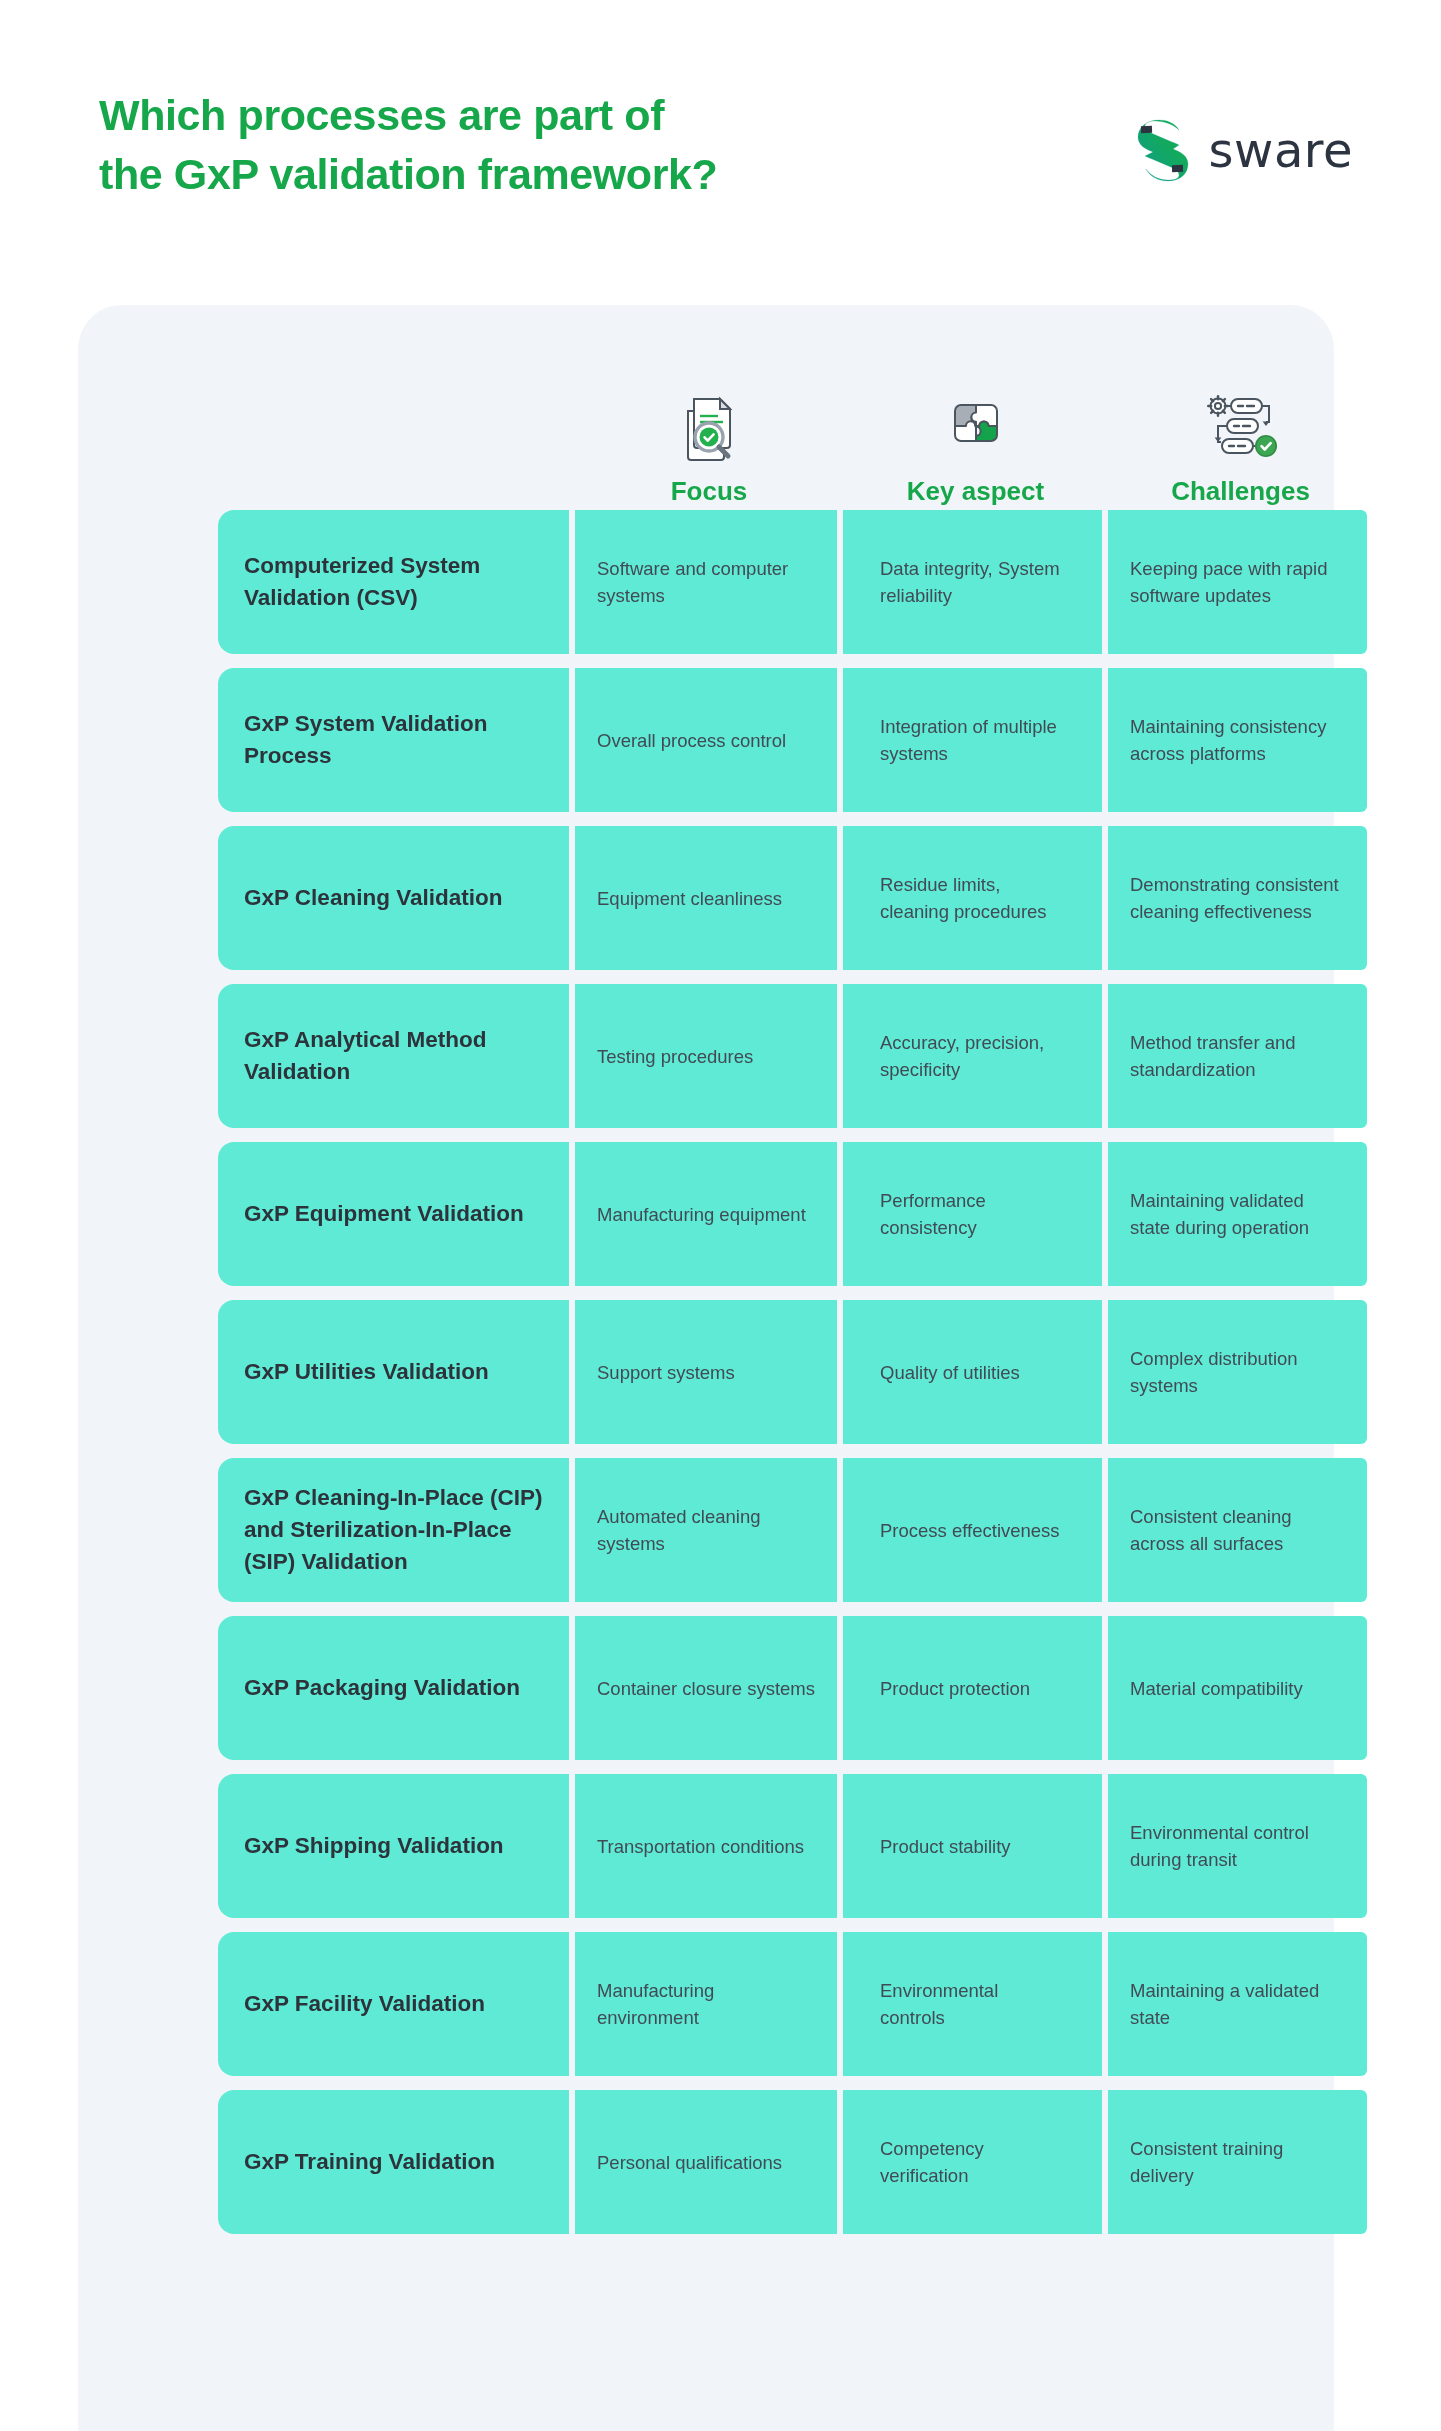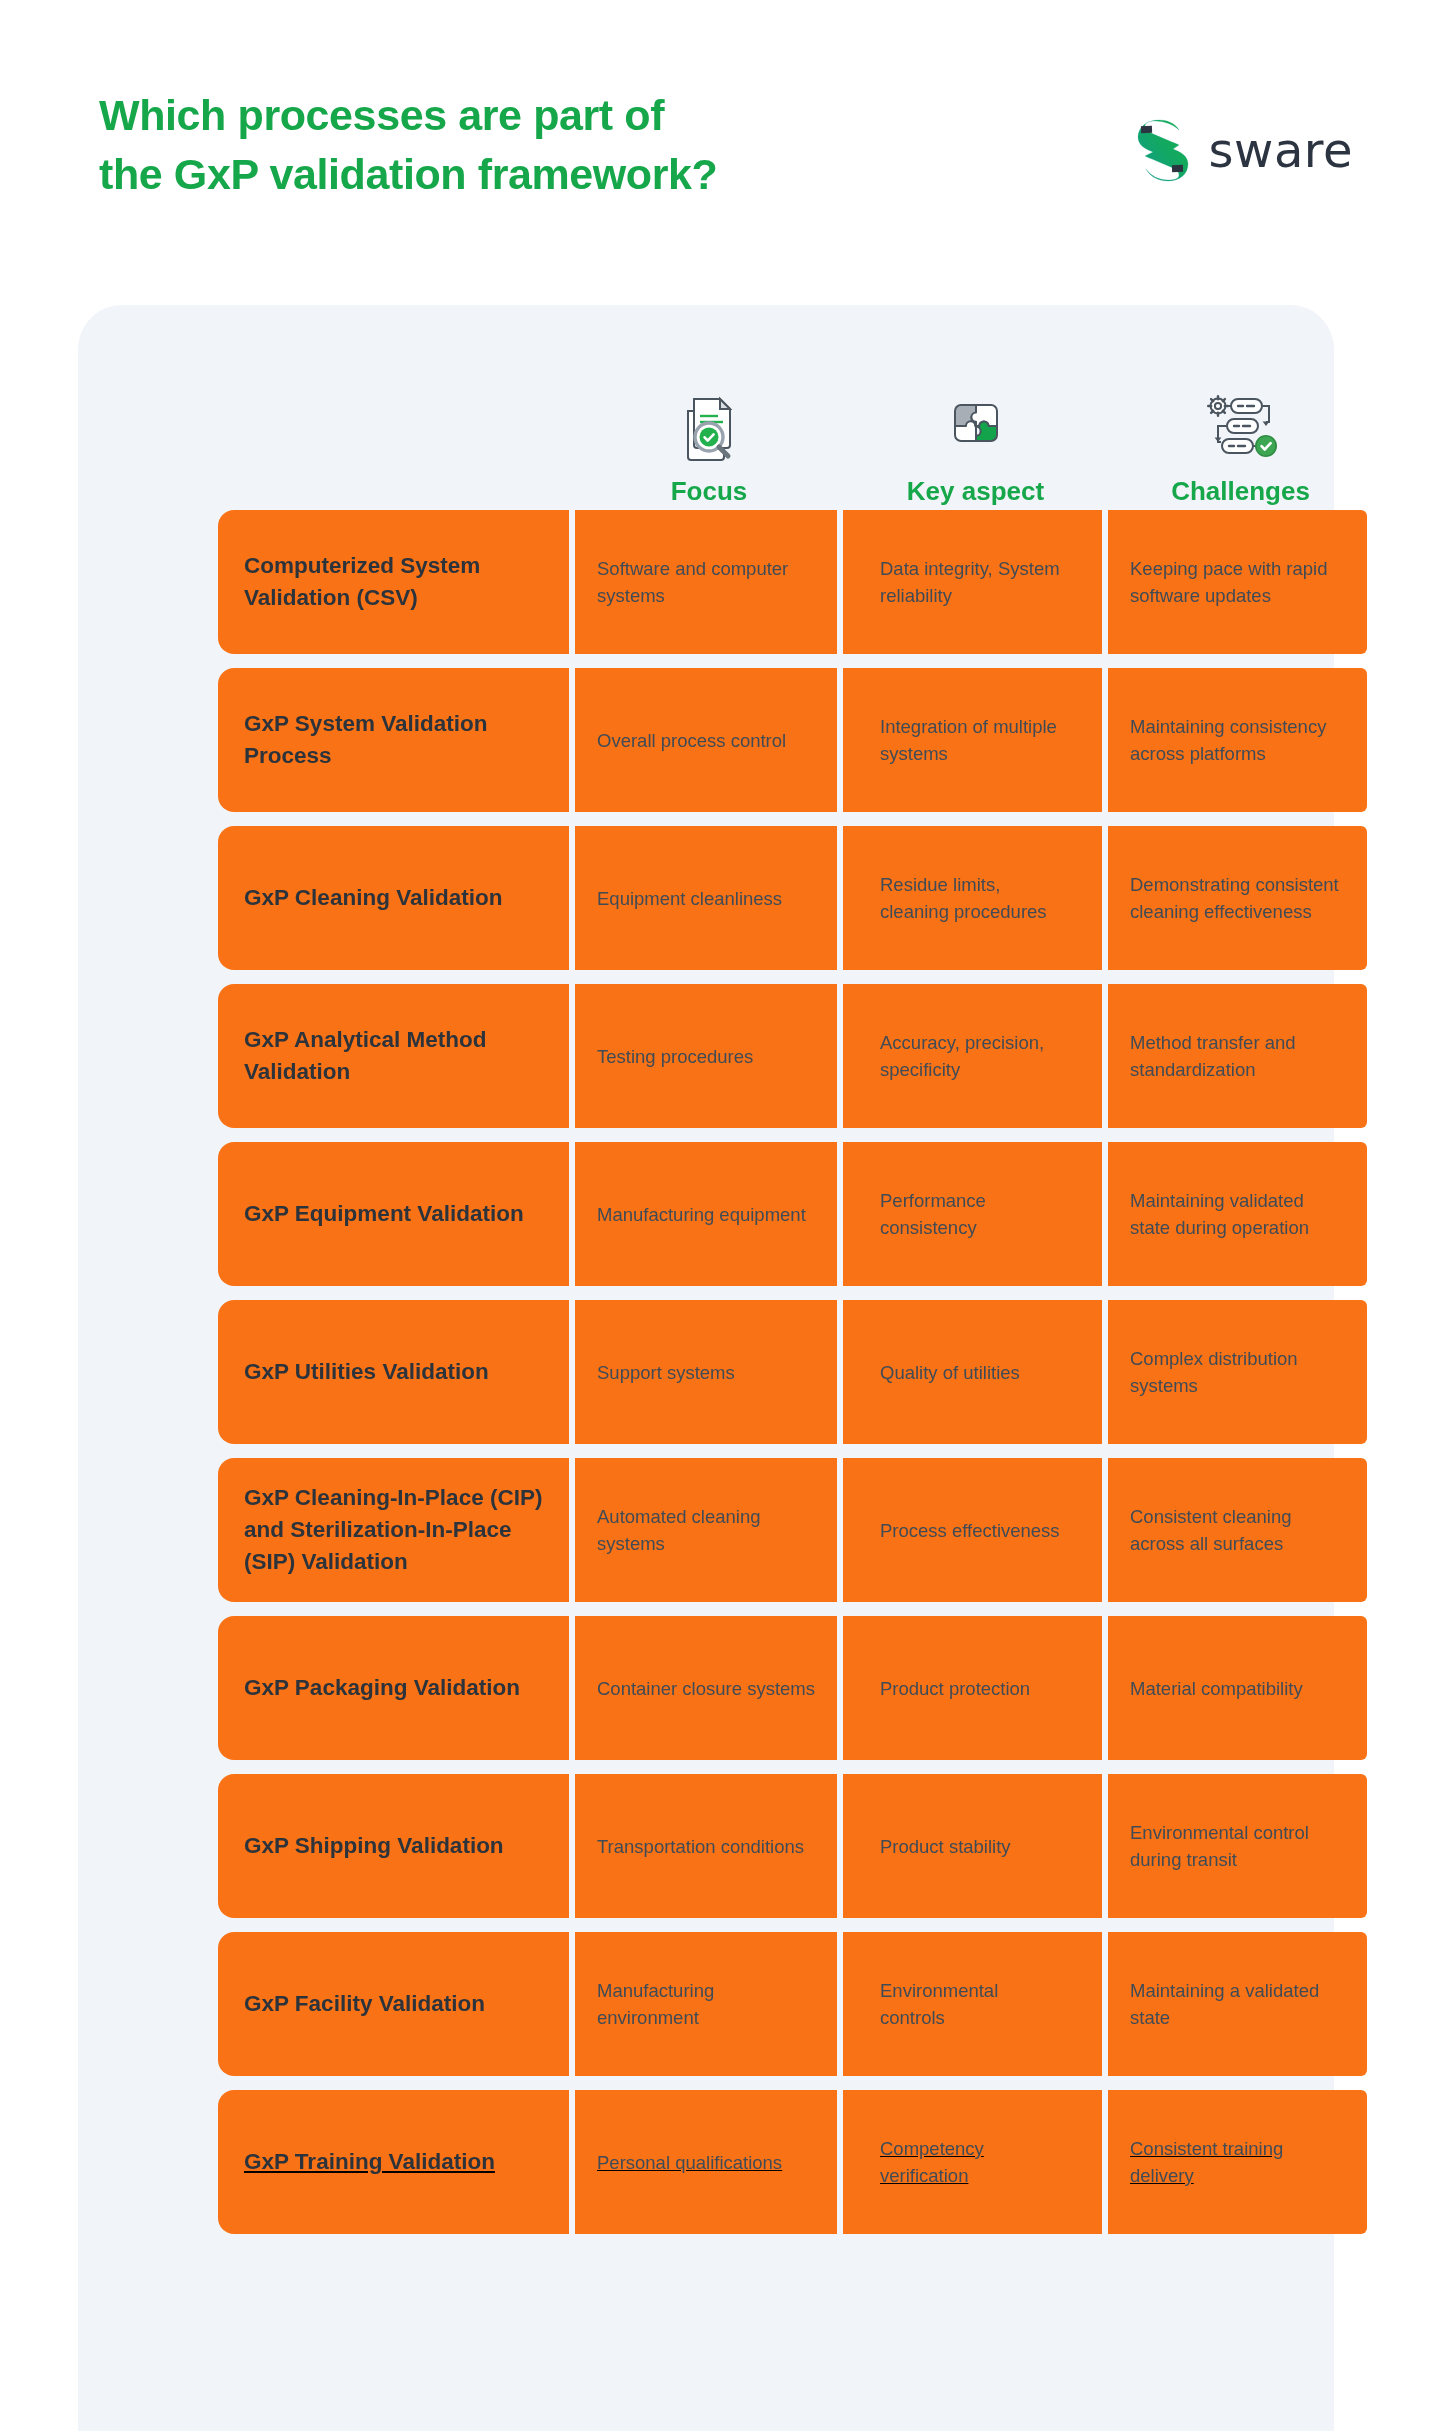--- a/index.html
+++ b/index.html
@@ -100,24 +100,24 @@
     left: 140px;
     top: 205px;
     width: 1155px;
   }
   .row {
     display: flex;
     height: 144px;
     margin-bottom: 14px;
     gap: 6px;
   }
-  .row:last-child { margin-bottom: 17px; text-decoration: underline; }
+  .row:last-child { margin-bottom: 17px; }
 
   .cell {
-    background: #f97316;
+    background: #5eead4;
     display: flex;
     align-items: center;
     flex: none;
   }
   .cell.c1 {
     width: 351px;
     border-top-left-radius: 16px;
     border-bottom-left-radius: 16px;
     padding: 0 26px 0 26px;
   }

